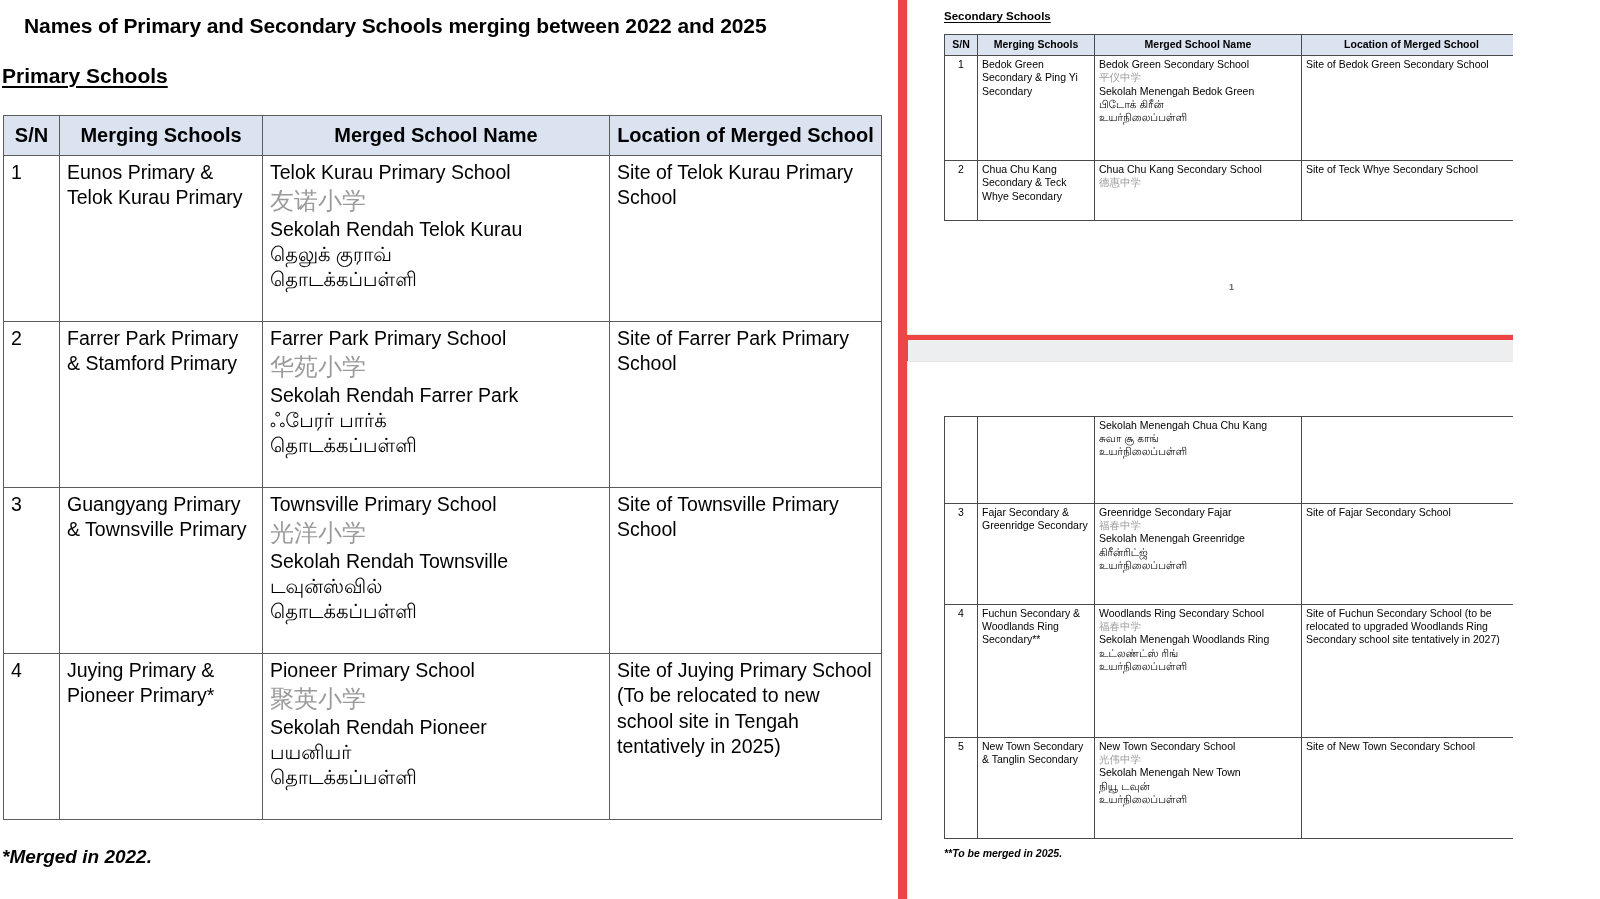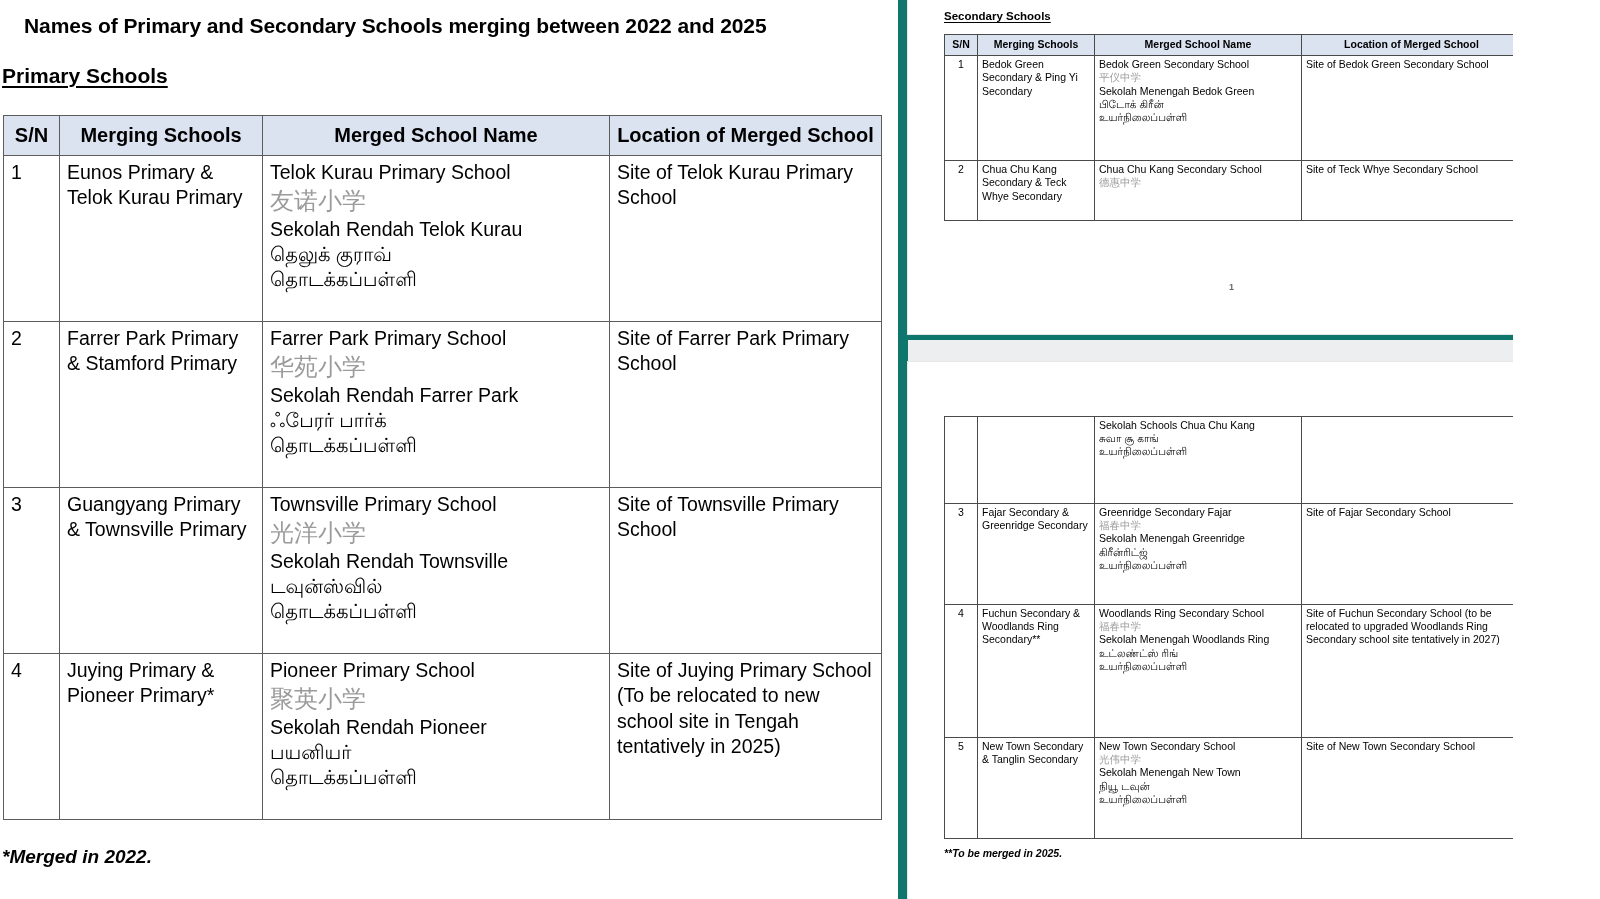--- a/index.html
+++ b/index.html
@@ -52,21 +52,21 @@
   .cn { color: #9b9b9b; font-size: 24px; }
   .ta { color: #000; font-size: 19.5px; }
   .footnote-big {
     position: absolute; left: 2px; top: 846px;
     font-size: 19px; font-style: italic; font-weight: bold; color:#000;text-align:center;
   }
 
   
   .right-pane {
     position: absolute; left: 898px; top: 0; width: 615px; height: 899px;
-    background: #0f766e;
+    background: #ef4444;
     overflow: hidden;
   }
   .thumb-page {
     position: absolute;
     left: 10px;
     width: 647px;
     background: #ffffff;
     box-shadow: 0 0 0 1px #e6e6e8;
   }
   #page1 { top: -8px; height: 342px; }
@@ -256,21 +256,21 @@
             <col style="width:33px">
               <col style="width:117px">
               <col style="width:207px">
               <col style="width:220px">
           </colgroup>
           <tbody>
             <tr style="height:87px">
               <td class="sn"></td>
               <td></td>
               <td>
-                <div>Sekolah Schools Chua Chu Kang</div>
+                <div>Sekolah Menengah Chua Chu Kang</div>
                 <div class="ta-s">சுவா சூ காங்</div>
                 <div class="ta-s">உயர்நிலைப்பள்ளி</div>
               </td>
               <td></td>
             </tr>
             <tr style="height:101px">
               <td class="sn">3</td>
               <td>Fajar Secondary &amp; Greenridge Secondary</td>
               <td>
                 <div>Greenridge Secondary Fajar</div>

